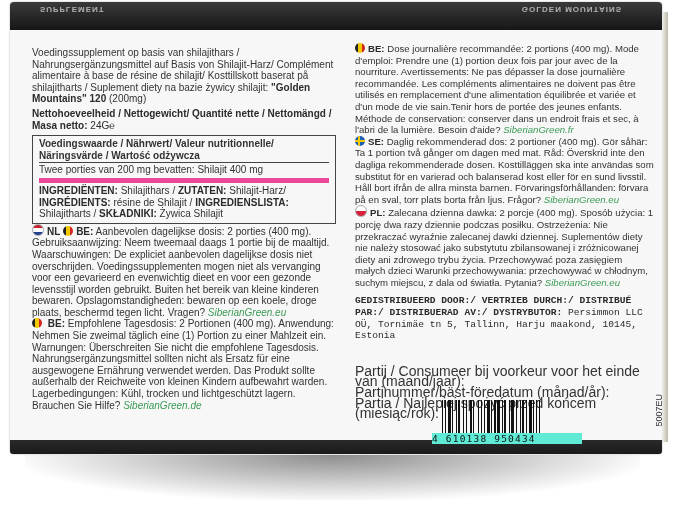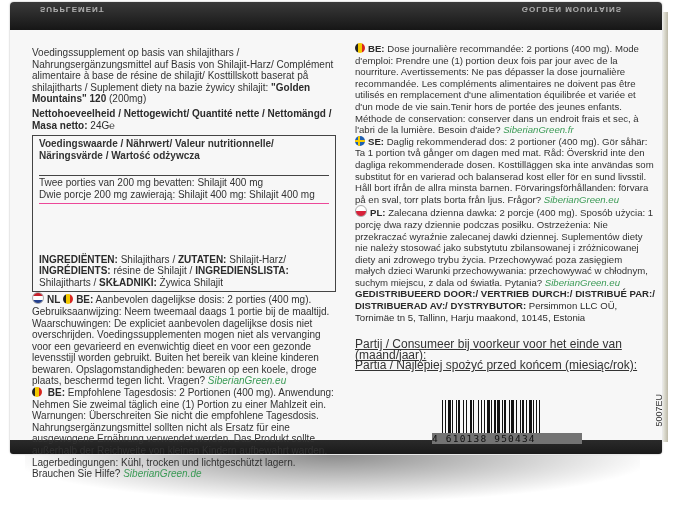--- a/index.html
+++ b/index.html
@@ -35,43 +35,43 @@
   .col-left { position:absolute; left:22px; top:45px; width:308px; font-size:10px; color:#333; line-height:11.6px; }
   .col-right { position:absolute; left:345px; top:41px; width:300px; font-size:9.6px; color:#333; line-height:11.6px; }
   p { margin:0; }
   b { color:#2b2b2b; }
   .green { color:#3a9a55; font-style:italic; }
   .net { margin-top:3px; font-weight:bold; color:#2b2b2b; }
   .net .val { font-weight:normal; }
   .nutri {
     margin-top:4px; border:1px solid #444; padding:2px 6px 3px 6px; width:290px;
   }
-  .nutri .hdr { font-weight:bold; border-bottom:1px solid #444; padding-bottom:14px; }
-  .nutri .rows { padding:1px 0 2px 0; border-bottom:1px solid #ec4899; }
-  .nutri .ing { padding-top:2px;margin-top:48px; }
+  .nutri .hdr { font-weight:bold; border-bottom:1px solid #444; padding-bottom:1px; }
+  .nutri .rows { padding:1px 0 2px 0; border-bottom:5px solid #ec4899; }
+  .nutri .ing { padding-top:2px; }
   .block { }
   .flag {
     display:inline-block; width:10px; height:10px; border-radius:50%;
     vertical-align:-1px; margin-right:3px; overflow:hidden; position:relative;
   }
   .flag-be { background:linear-gradient(90deg,#222 0 33%,#f2c800 33% 66%,#d7261e 66% 100%); }
   .flag-nl { background:linear-gradient(#c8202b 0 33%,#ffffff 33% 66%,#23408f 66% 100%); border:0.5px solid #aaa; }
   .flag-se { background:#1e5fb0; }
   .flag-se::before { content:""; position:absolute; left:3px; top:0; width:2px; height:10px; background:#f5cc00; }
   .flag-se::after { content:""; position:absolute; left:0; top:4px; width:10px; height:2px; background:#f5cc00; }
   .flag-pl { background:linear-gradient(#ffffff 0 50%,#d8213a 50% 100%); border:0.5px solid #aaa; }
-  .dist { font-weight:bold; color:#2b2b2b; }
+  .dist { margin-top:7px; font-weight:bold; color:#2b2b2b;font-family:Liberation Mono, monospace; }
   .dist .val { font-weight:normal; }
-  .lot { margin-top:16px; font-size:12px; line-height:10.6px; color:#333;text-decoration:underline; }
+  .lot { margin-top:24px; font-size:14px; line-height:10.6px; color:#333; }
   .barcode { position:absolute; left:80px; top:398px; width:150px; height:46px; }
   .bars { position:absolute; left:10px; top:0; width:136px; height:34px; display:flex; align-items:stretch; }
   .bars span { display:block; background:#111; height:100%; }
   .bar-digits {
     position:absolute; left:0; top:33px; width:150px; font-family:"DejaVu Sans Mono", monospace;
-    font-size:9.5px; letter-spacing:1.2px; color:#111; background:#737373;
+    font-size:9.5px; letter-spacing:1.2px; color:#111; background:#5eead4;
   }
   .vcode {
     position:absolute; right:8px; top:392px; font-size:9px; color:#333;
     transform:rotate(-90deg); transform-origin:right top; white-space:nowrap;
   }
 </style>
 </head>
 <body>
 
 <div class="shadow"></div>
@@ -92,21 +92,20 @@
     </p>
     <p class="net">
       <span>Nettohoeveelheid / Nettogewicht/ Quantité nette / Nettomängd / Masa netto:</span>
       <span class="val">24G℮</span>
     </p>
 
     <div class="nutri">
       <div class="hdr">Voedingswaarde / Nährwert/ Valeur nutritionnelle/ Näringsvärde / Wartość odżywcza</div>
       <div class="rows">
         <div>Twee porties van 200 mg bevatten: Shilajit 400 mg</div>
-        <div>Dwie porcje 200 mg zawierają: Shilajit 400 mg: Shilajit 400 mg</div>
       </div>
       <div class="ing">
         <b>INGREDIËNTEN:</b> <span>Shilajithars /</span>
         <b>ZUTATEN:</b> <span>Shilajit-Harz/</span>
         <b>INGRÉDIENTS:</b> <span>résine de Shilajit /</span>
         <b>INGREDIENSLISTA:</b> <span>Shilajitharts /</span>
         <b>SKŁADNIKI:</b> <span>Żywica Shilajit</span>
       </div>
     </div>
 
@@ -140,20 +139,21 @@
       <span class="flag flag-pl"></span><b>PL:</b>
       <span>Zalecana dzienna dawka: 2 porcje (400 mg). Sposób użycia: 1 porcję dwa razy dziennie podczas posiłku. Ostrzeżenia: Nie przekraczać wyraźnie zalecanej dawki dziennej. Suplementów diety nie należy stosować jako substytutu zbilansowanej i zróżnicowanej diety ani zdrowego trybu życia. Przechowywać poza zasięgiem małych dzieci Warunki przechowywania: przechowywać w chłodnym, suchym miejscu, z dala od światła. Pytania?</span>
       <span class="green">SiberianGreen.eu</span>
     </p>
     <p class="dist">
       <span>GEDISTRIBUEERD DOOR:/ VERTRIEB DURCH:/ DISTRIBUÉ PAR:/ DISTRIBUERAD AV:/ DYSTRYBUTOR:</span>
       <span class="val">Persimmon LLC OÜ, Tornimäe tn 5, Tallinn, Harju maakond, 10145, Estonia</span>
     </p>
     <div class="lot">
       <div>Partij / Consumeer bij voorkeur voor het einde van (maand/jaar):</div>
+      <div>Partinummer/bäst-föredatum (månad/år):</div>
       <div>Partia / Najlepiej spożyć przed końcem (miesiąc/rok):</div>
     </div>
   </div>
 
   <div class="barcode" style="left:422px;">
     <div class="bars">
       <span style="width:1px;margin-right:2px"></span>
         <span style="width:1px;margin-right:2px"></span>
       <span style="width:3px;margin-right:1px"></span>
         <span style="width:1px;margin-right:3px"></span>

